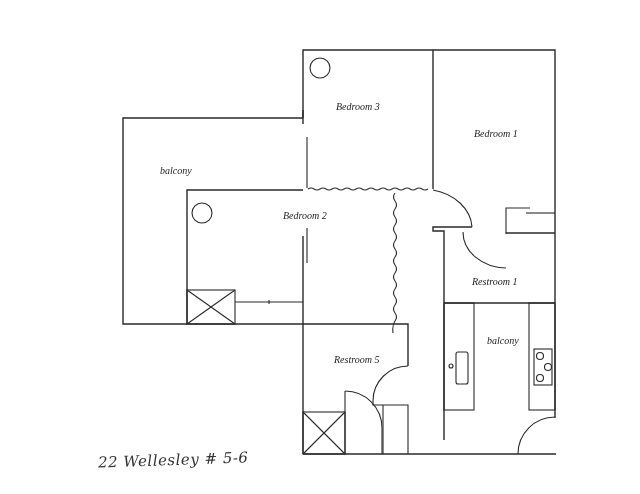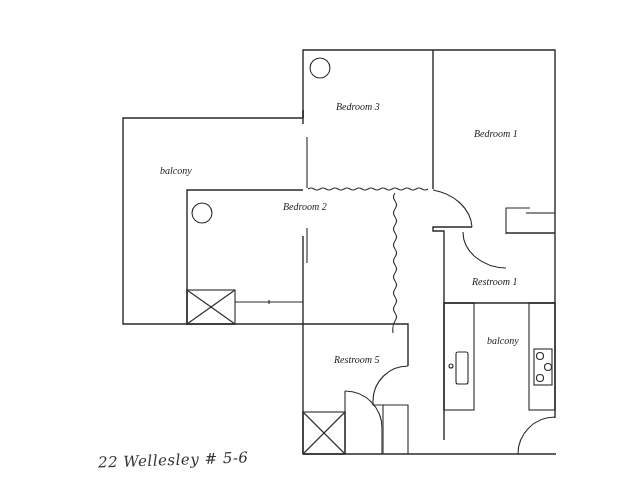--- a/index.html
+++ b/index.html
@@ -96,19 +96,19 @@
     <path class="thin" d="M345,391 A37,37 0 0 1 382,428 L382,454"></path>
     <rect class="thin" x="303" y="412" width="42" height="42"></rect>
     <line class="thin" x1="303" y1="412" x2="345" y2="454"></line>
     <line class="thin" x1="345" y1="412" x2="303" y2="454"></line>
   </g>
 </svg>
 
   <span class="label" style="left:160px; top:165px;">balcony</span>
   <span class="label" style="left:336px; top:101px;font-style:italic;">Bedroom 3</span>
   <span class="label" style="left:474px; top:128px;">Bedroom 1</span>
-  <span class="label" style="left:283px; top:201px;">Bedroom 2</span>
+  <span class="label" style="left:283px; top:210px;">Bedroom 2</span>
   <span class="label" style="left:472px; top:276px;text-align:center;">Restroom 1</span>
   <span class="label" style="left:487px; top:335px;">balcony</span>
   <span class="label" style="left:334px; top:354px;">Restroom 5</span>
 
   <span class="hand" style="left:98px; top:451px;">22 Wellesley # 5-6</span>
 </div>
 
 </body></html>

